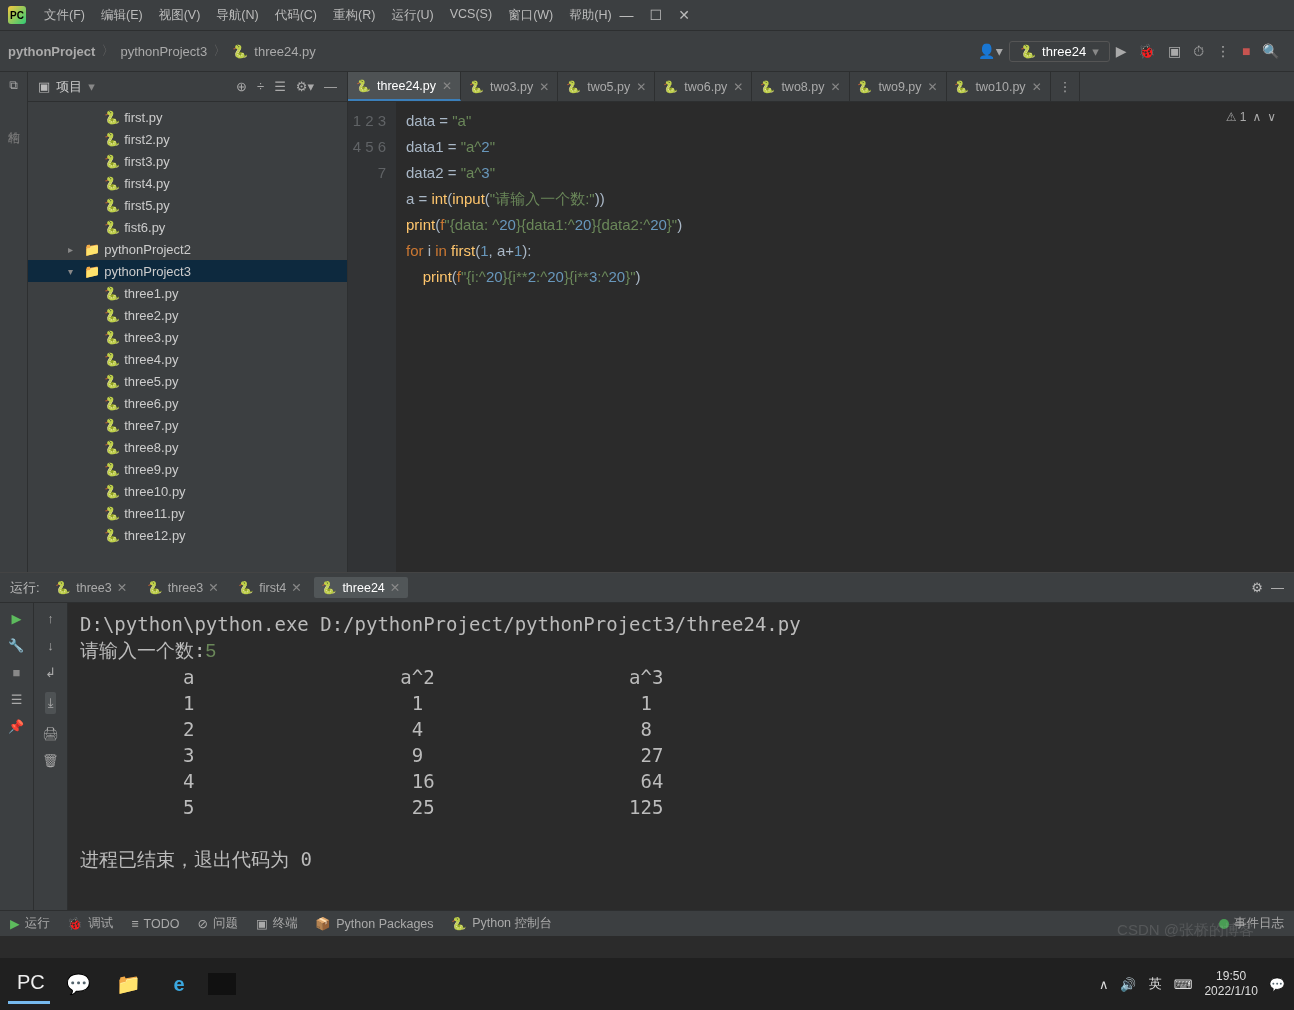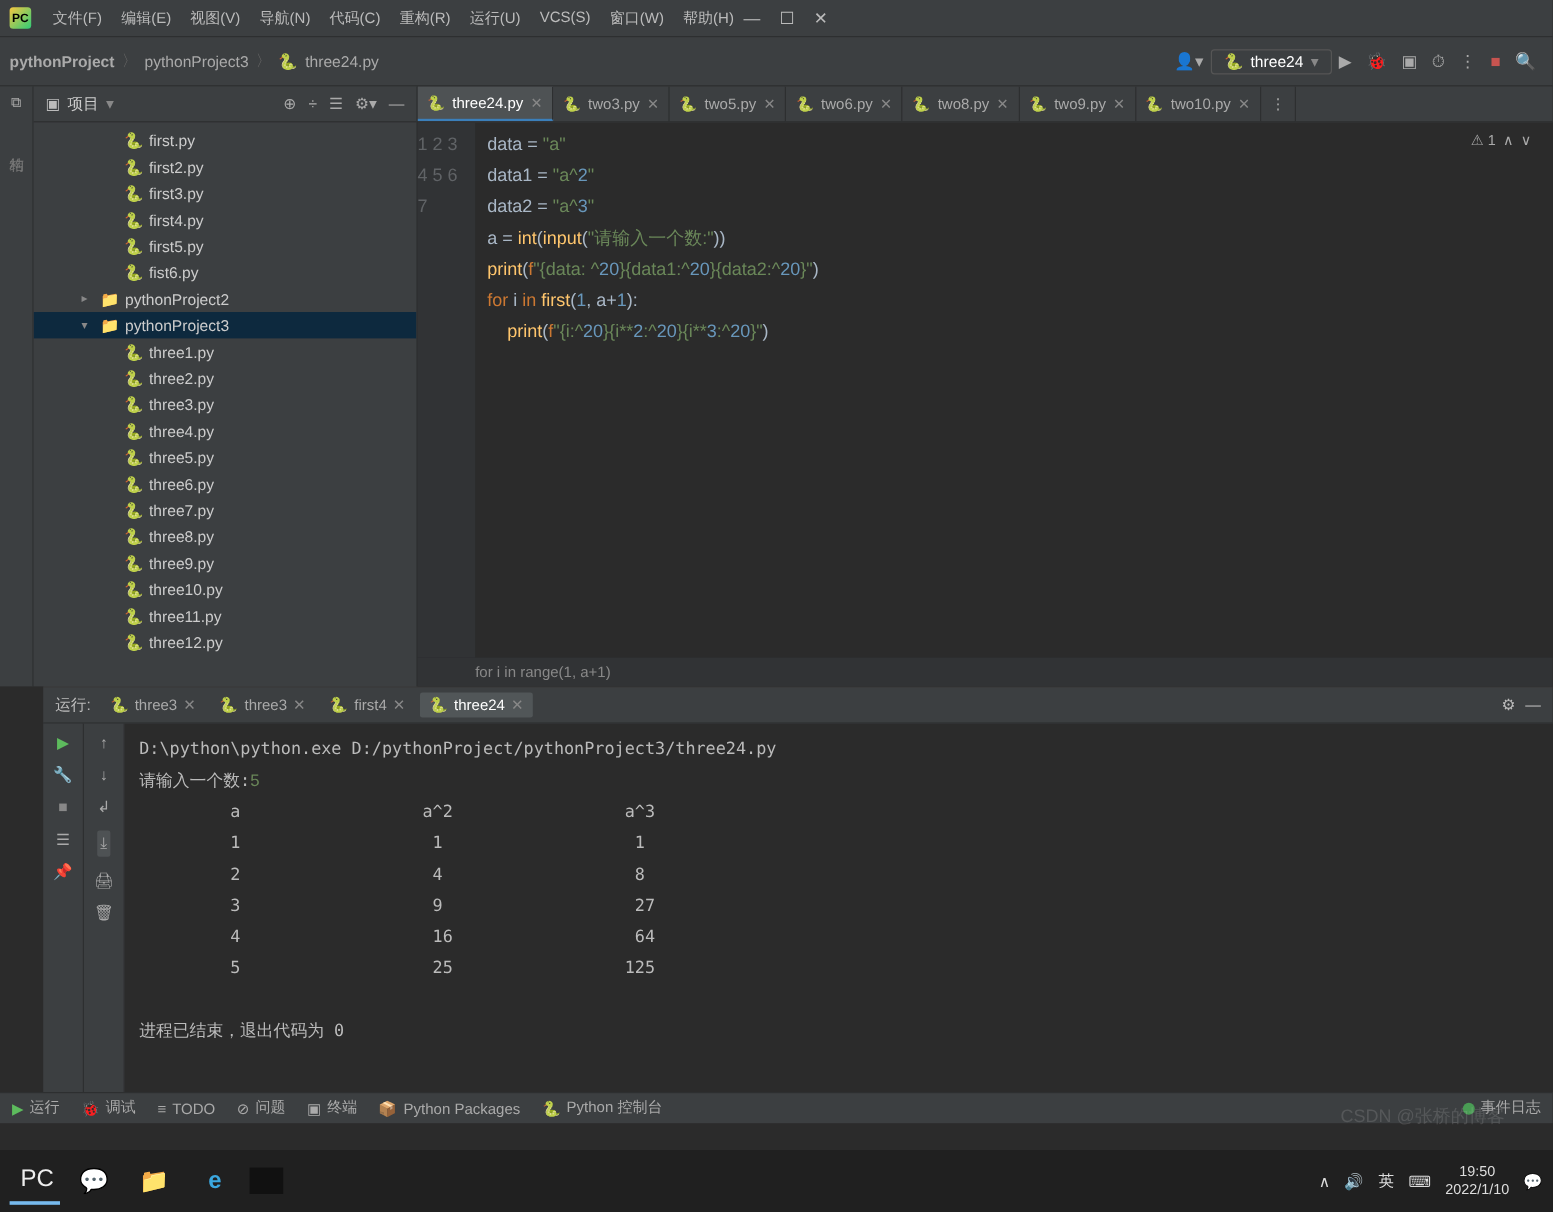--- a/index.html
+++ b/index.html
@@ -33,40 +33,40 @@
 .tree-item .folder{color:#888;}
 .indent1{padding-left:60px;}
 .indent1f{padding-left:40px;}
 .editor-area{flex:1; display:flex; flex-direction:column; background:#2b2b2b;}
 .tabs{height:30px; background:#3c3f41; display:flex; align-items:stretch; border-bottom:1px solid #2d2f30; overflow:hidden;}
 .tab{display:flex; align-items:center; padding:0 8px; gap:6px; color:#aaa; cursor:pointer; border-right:1px solid #2d2f30; font-size:12.5px;}
 .tab.active{background:#4e5254; color:#fff; border-bottom:2px solid #3b7fba;}
 .tab .close{color:#888; font-size:12px;}
 .tab-icon{color:#3b97d3; font-size:12px;}
 .editor{flex:1; display:flex; font-family:Consolas,monospace; font-size:15px; position:relative;}
-.line-nos{width:48px; background:#313335; color:#606366; padding:6px 10px 6px 0; line-height:26px; user-select:none;}
+.line-nos{width:48px; background:#313335; color:#606366; text-align:right; padding:6px 10px 6px 0; line-height:26px; user-select:none;}
 .code{flex:1; padding:6px 10px; line-height:26px; white-space:pre; color:#a9b7c6;}
 .code .s{color:#6a8759;}
 .code .k{color:#cc7832;}
 .code .n{color:#6897bb;}
 .code .f{color:#ffc66d;}
 .editor .problems{position:absolute; right:18px; top:8px; color:#aaa; font-size:12px; display:flex; gap:6px; align-items:center;}
 .breadcrumb-bottom{height:24px; padding-left:48px; color:#888; font-size:12.5px; display:flex; align-items:center; background:#313335;}
-.run-panel{height:338px; background:#2b2b2b; display:flex; flex-direction:column; border-top:1px solid #444;margin-left:36px;}
+.run-panel{height:338px; background:#2b2b2b; display:flex; flex-direction:column; border-top:1px solid #444;}
 .run-header{height:30px; background:#3c3f41; display:flex; align-items:center; padding:0 10px; gap:8px; border-bottom:1px solid #2d2f30;}
 .run-header .label{color:#bbb;}
 .run-tab{display:flex; align-items:center; gap:5px; padding:3px 8px; color:#aaa; cursor:pointer; font-size:12.5px;}
 .run-tab.active{background:#515658; color:#fff; border-radius:2px;}
 .run-header .spacer{flex:1;}
 .run-body{flex:1; display:flex;}
 .run-gutter{width:34px; background:#3c3f41; display:flex; flex-direction:column; align-items:center; padding-top:8px; gap:12px; color:#aaa; border-right:1px solid #2d2f30;}
 .run-gutter2{width:34px; background:#3c3f41; display:flex; flex-direction:column; align-items:center; padding-top:8px; gap:12px; color:#aaa; border-right:1px solid #2d2f30;}
 .run-gutter .play{color:#5dbb5d;}
 .run-gutter2 .sel{background:#4e5254; padding:3px; border-radius:2px;}
-.console{flex:1; padding:8px 12px; font-family:Consolas,monospace; font-size:14px; color:#bbb; line-height:26px; white-space:pre;}
+.console{flex:1; padding:8px 12px; font-family:Consolas,monospace; font-size:19px; color:#bbb; line-height:26px; white-space:pre;}
 .console .num-in{color:#6a8759;}
 .bottom-tabs{height:26px; background:#3c3f41; display:flex; align-items:center; padding:0 10px; gap:18px; color:#aaa; font-size:12.5px; border-top:1px solid #2d2f30;}
 .bottom-tabs .item{display:flex; align-items:center; gap:5px; cursor:pointer;}
 .bottom-tabs .spacer{flex:1;}
 .bottom-tabs .play{color:#5dbb5d;}
 .bottom-tabs .badge{width:10px;height:10px;border-radius:50%;background:#499c54;}
 .win-taskbar{position:fixed; bottom:0; left:0; right:0; height:52px; background:#202020; display:flex; align-items:center; padding:0 8px; gap:8px;}
 .win-taskbar .task{width:42px; height:40px; display:flex; align-items:center; justify-content:center; cursor:pointer; font-size:20px; color:#eee;}
 .win-taskbar .task.active{border-bottom:3px solid #76b9ed;}
 .win-taskbar .spacer{flex:1;}
@@ -301,21 +301,20 @@
 <span class="f">print</span>(<span class="k">f</span><span class="s">"{data: ^<span class="n">20</span>}{data1:^<span class="n">20</span>}{data2:^<span class="n">20</span>}"</span>)
 <span class="k">for</span> i <span class="k">in</span> <span class="f">first</span>(<span class="n">1</span>, a+<span class="n">1</span>):
     <span class="f">print</span>(<span class="k">f</span><span class="s">"{i:^<span class="n">20</span>}{i**<span class="n">2</span>:^<span class="n">20</span>}{i**<span class="n">3</span>:^<span class="n">20</span>}"</span>)
 </div>
       <div class="problems">
         <span>⚠ 1</span>
           <span>∧</span>
           <span>∨</span>
       </div>
     </div>
-    <div class="breadcrumb-bottom">for i in range(1, a+1)</div>
   </div>
 </div>
 
 <div class="run-panel">
   <div class="run-header">
     <span class="label">运行:</span>
     <div id="runtabs" style="display:flex; gap:4px;">
         <div class="run-tab">
           <span class="pyfile-icon">🐍</span>
           <span>three3</span>

